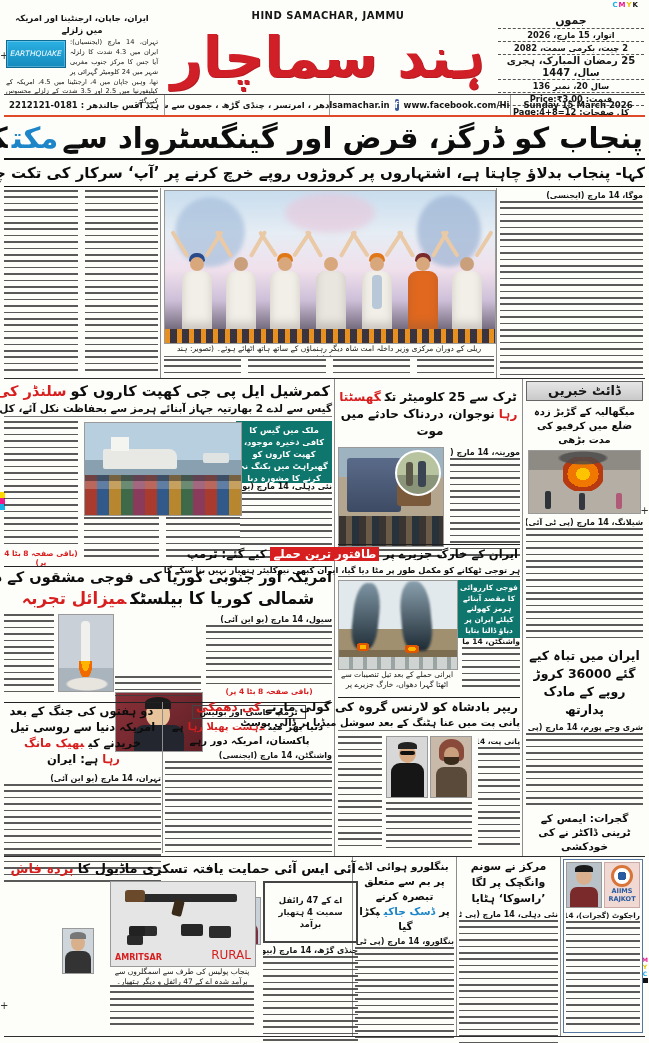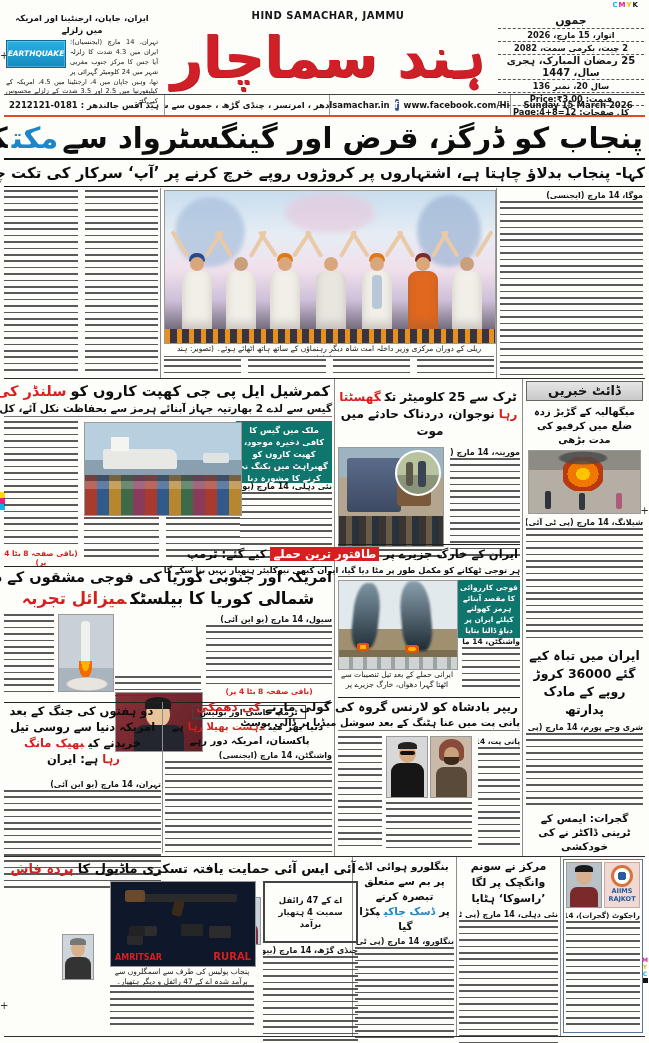--- a/index.html
+++ b/index.html
@@ -49,21 +49,21 @@
   <div class="abs" style="right:1px;top:956px;font-size:6px;font-weight:bold;line-height:7px;text-align:center;">
     <div style="color:#e8168c">M</div>
       <div style="color:#e8c400">Y</div>
       <div style="color:#19b0e8">C</div>
       <div style="width:5px;height:5px;background:#111;margin:1px auto 0;"></div>
   </div>
 
   <div class="abs" style="left:6px;top:12px;width:152px;">
     <div class="rtl b ctr" style="font-size:8.5px;line-height:12px;">ایران، جاپان، ارجنٹینا اور امریکہ میں زلزلے</div>
     <div class="rtl" style="font-size:6.6px;line-height:1.5;text-align:justify;margin-top:2px;">
-      <span style="float:left;width:58px;height:26px;background:linear-gradient(180deg,#2bb0e2,#148abe);border:1px solid #0c6a96;color:#fff;font-style:italic;font-weight:bold;font-size:7.5px;text-align:center;line-height:26px;margin:2px 4px 2px 0;box-shadow:inset 0 0 0 1px rgba(255,255,255,.25);">EARTHQUAKE</span>
+      <span style="float:left;width:58px;height:26px;background:linear-gradient(180deg,#2bb0e2,#148abe);border:1px solid #0c6a96;color:#fff;font-style:italic;font-weight:normal;font-size:7.5px;text-align:center;line-height:26px;margin:2px 4px 2px 0;box-shadow:inset 0 0 0 1px rgba(255,255,255,.25);">EARTHQUAKE</span>
       <span>تہران، 14 مارچ (ایجنسیاں): ایران میں 4.3 شدت کا زلزلہ آیا جس کا مرکز جنوب مغربی شہر میں 24 کلومیٹر گہرائی پر تھا، وہیں جاپان میں 4، ارجنٹینا میں 4.5، امریکہ کے کیلیفورنیا میں 2.5 اور 3.5 شدت کے زلزلے محسوس کیے گئے۔</span>
     </div>
   </div>
 
   <div class="abs" style="left:162px;top:10px;width:332px;">
     <div class="ctr b" style="font-size:10px;letter-spacing:.5px;">HIND SAMACHAR, JAMMU</div>
     <div class="ctr rtl" style="font-size:56px;font-weight:800;color:#d01f27;line-height:74px;text-shadow:1px 1px 0 #b71c22;">ہند سماچار</div>
   </div>
 
   <div class="abs" style="left:498px;top:14px;width:146px;">
@@ -284,21 +284,21 @@
         <div class="dl" style="font-size:7.5px;">واشنگٹن، 14 مارچ (یو این آئی)</div>
         <div class="ft" style="height:44px;"></div>
       </div>
     </div>
   </div>
 
   <div class="abs" style="left:4px;top:702px;width:157px;height:151px;border-top:1px solid #222;">
     <div class="hl" style="font-size:11.5px;line-height:16px;">
       <span>دو ہفتوں کی جنگ کے بعد امریکہ دنیا سے روسی تیل خریدنے کی</span><span class="red">بھیک مانگ رہا</span><span>ہے: ایران</span>
     </div>
-    <div style="position:relative;height:112px;margin-top:12px;">
+    <div style="position:relative;height:112px;margin-top:6px;">
       <div class="dl">تہران، 14 مارچ (یو این آئی)</div>
       <div class="ft" style="height:100px;"></div>
       <div class="abs photo" style="left:58px;top:44px;width:30px;height:44px;background:#cfd6db;">
         <div style="position:absolute;left:8px;top:6px;width:14px;height:16px;border-radius:50%;background:#d9b08c;"></div>
         <div style="position:absolute;left:7px;top:3px;width:16px;height:7px;border-radius:50% 50% 0 0;background:#777;"></div>
         <div style="position:absolute;left:2px;top:22px;width:26px;height:22px;border-radius:8px 8px 0 0;background:#333;"></div>
       </div>
     </div>
   </div>
   <div class="vr" style="left:162px;top:702px;height:151px;"></div>
@@ -357,28 +357,28 @@
     <div class="hl" style="font-size:13px;line-height:19px;white-space:nowrap;">
       <span>آئی ایس آئی حمایت یافتہ تسکری ماڈیول کا</span><span class="red">پردہ فاش</span>
     </div>
     <div style="position:relative;height:152px;margin-top:3px;">
       <div class="abs" style="right:0;top:0;width:95px;">
         <div class="kickbox" style="font-size:8.5px;line-height:12px;border-width:2px;padding:11px;">اے کے 47 رائفل سمیت 4 ہتھیار برآمد</div>
         <div class="dl" style="margin-top:2px;">چنڈی گڑھ، 14 مارچ (بیورو)</div>
         <div class="ft" style="height:106px;"></div>
       </div>
       <div class="abs" style="left:98px;top:0;width:146px;">
-        <div class="photo" style="width:144px;height:84px;background:#0f172a;">
+        <div class="photo" style="width:144px;height:84px;background:#e5e5e5;">
           <div style="position:absolute;left:14px;top:12px;width:112px;height:8px;background:#2a2a2a;border-radius:2px;"></div>
           <div style="position:absolute;left:14px;top:8px;width:20px;height:12px;background:#6a4a2a;border-radius:3px;"></div>
           <div style="position:absolute;left:62px;top:18px;width:10px;height:16px;background:#3a2a1a;border-radius:2px;transform:rotate(14deg);"></div>
           <div style="position:absolute;left:18px;top:44px;width:16px;height:10px;background:#222;border-radius:2px;box-shadow:12px 0 0 #2d2d2d, -2px 9px 0 #2a2a2a;"></div>
           <div style="position:absolute;left:70px;top:42px;width:22px;height:12px;background:#262626;border-radius:2px;box-shadow:28px 2px 0 #2c2c2c;"></div>
           <div style="position:absolute;left:4px;bottom:4px;font-size:8px;font-weight:bold;color:#d81f1f;font-family:'DejaVu Sans',sans-serif;">AMRITSAR</div>
-          <div style="position:absolute;right:4px;bottom:4px;font-size:10px;font-weight:bold;color:#d81f1f;">RURAL</div>
+          <div style="position:absolute;right:4px;bottom:4px;font-size:12px;font-weight:normal;color:#d81f1f;">RURAL</div>
         </div>
         <div class="cap" style="width:144px;height:18px;border-bottom:none;">پنجاب پولیس کی طرف سے اسمگلروں سے برآمد شدہ اے کے 47 رائفل و دیگر ہتھیار۔</div>
         <div class="ft" style="width:144px;height:44px;"></div>
       </div>
     </div>
   </div>
 
   <div class="abs" style="left:355px;top:859px;width:99px;height:176px;">
     <div class="hl" style="font-size:10.5px;line-height:15px;">
       <span>بنگلورو ہوائی اڈے پر بم سے متعلق تبصرہ کرنے پر</span><span class="blue">ڈسک جاکی</span><span>پکڑا گیا</span>

